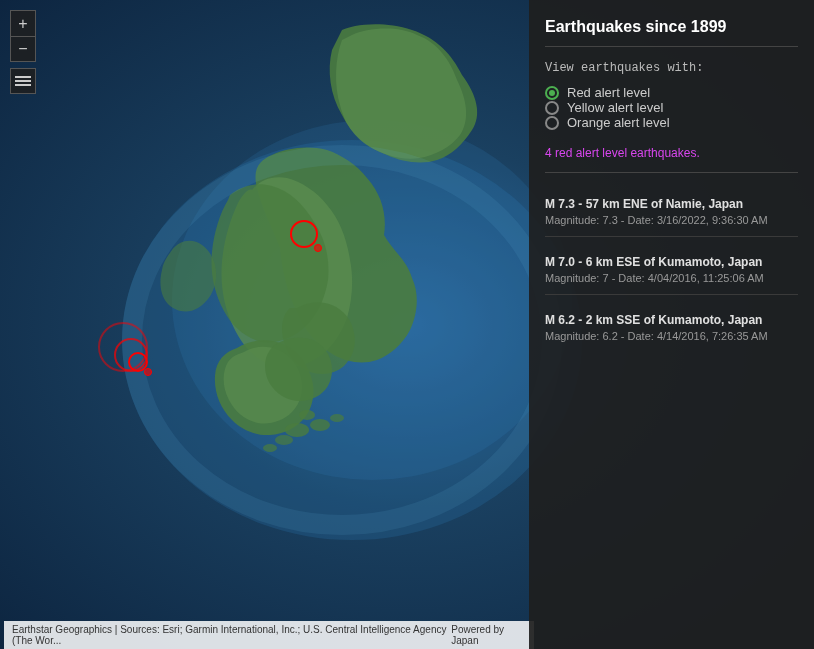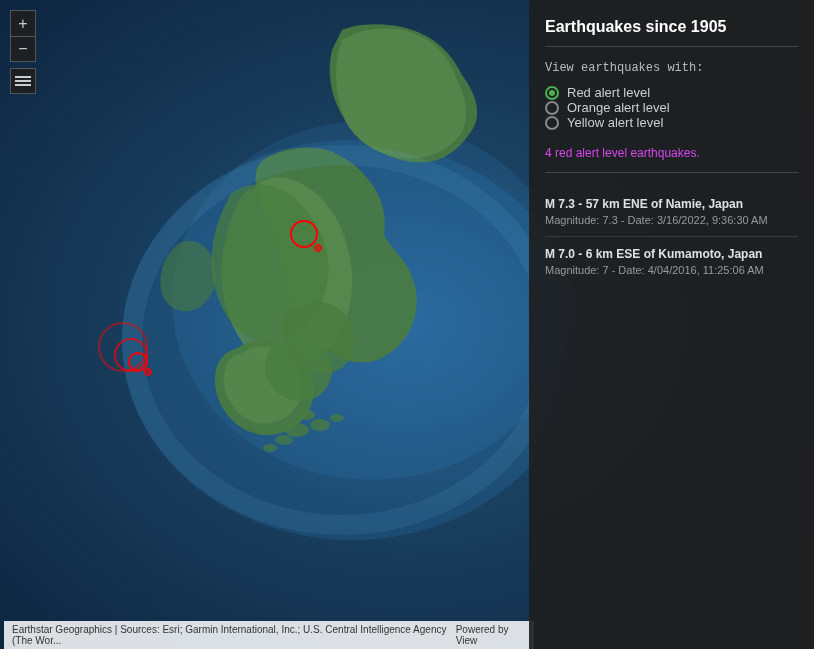--- a/index.html
+++ b/index.html
@@ -159,21 +159,21 @@
       font-size: 12px;
       color: #d946ef;
       margin-bottom: 14px;
       padding-bottom: 12px;
       border-bottom: 1px solid #444;
     }
 
     .earthquake-list {
       display: flex;
       flex-direction: column;
-      gap: 0;
+      gap: 8px;
     }
 
     .earthquake-item {
       padding: 10px 0;
       border-bottom: 1px solid #3a3a3a;
       cursor: pointer;
     }
 
     .earthquake-item:last-child {
       border-bottom: none;
@@ -292,59 +292,63 @@
     <div class="map-btn">−</div>
     <div class="map-btn-layers">
       <div class="layer-line"></div>
       <div class="layer-line"></div>
       <div class="layer-line"></div>
     </div>
   </div>
 
   <div class="attribution">
     <span>Earthstar Geographics | Sources: Esri; Garmin International, Inc.; U.S. Central Intelligence Agency (The Wor...</span>
-    <span>Powered by View</span>
+    <span>Powered by Japan</span>
   </div>
 </div>
 
 <div class="side-panel">
-  <div class="panel-title">Earthquakes since 1905</div>
+  <div class="panel-title">Earthquakes since 1899</div>
 
   <div class="panel-subtitle">View earthquakes with:</div>
 
   <div class="radio-group">
 
     <div class="radio-item">
       <div class="radio-circle selected">
         <div class="radio-dot"></div>
       </div>
       <span>Red alert level</span>
     </div>
 
     <div class="radio-item">
       <div class="radio-circle"></div>
-      <span>Orange alert level</span>
+      <span>Yellow alert level</span>
     </div>
 
     <div class="radio-item">
       <div class="radio-circle"></div>
-      <span>Yellow alert level</span>
+      <span>Orange alert level</span>
     </div>
 
   </div>
 
   <div class="count-text">4 red alert level earthquakes.</div>
 
   <div class="earthquake-list">
 
     <div class="earthquake-item">
       <div class="eq-title">M 7.3 - 57 km ENE of Namie, Japan</div>
       <div class="eq-details">Magnitude: 7.3 - Date: 3/16/2022, 9:36:30 AM</div>
     </div>
 
     <div class="earthquake-item">
       <div class="eq-title">M 7.0 - 6 km ESE of Kumamoto, Japan</div>
       <div class="eq-details">Magnitude: 7 - Date: 4/04/2016, 11:25:06 AM</div>
     </div>
 
+    <div class="earthquake-item">
+      <div class="eq-title">M 6.2 - 2 km SSE of Kumamoto, Japan</div>
+      <div class="eq-details">Magnitude: 6.2 - Date: 4/14/2016, 7:26:35 AM</div>
+    </div>
 
   </div>
 </div>
 
 </body></html>

